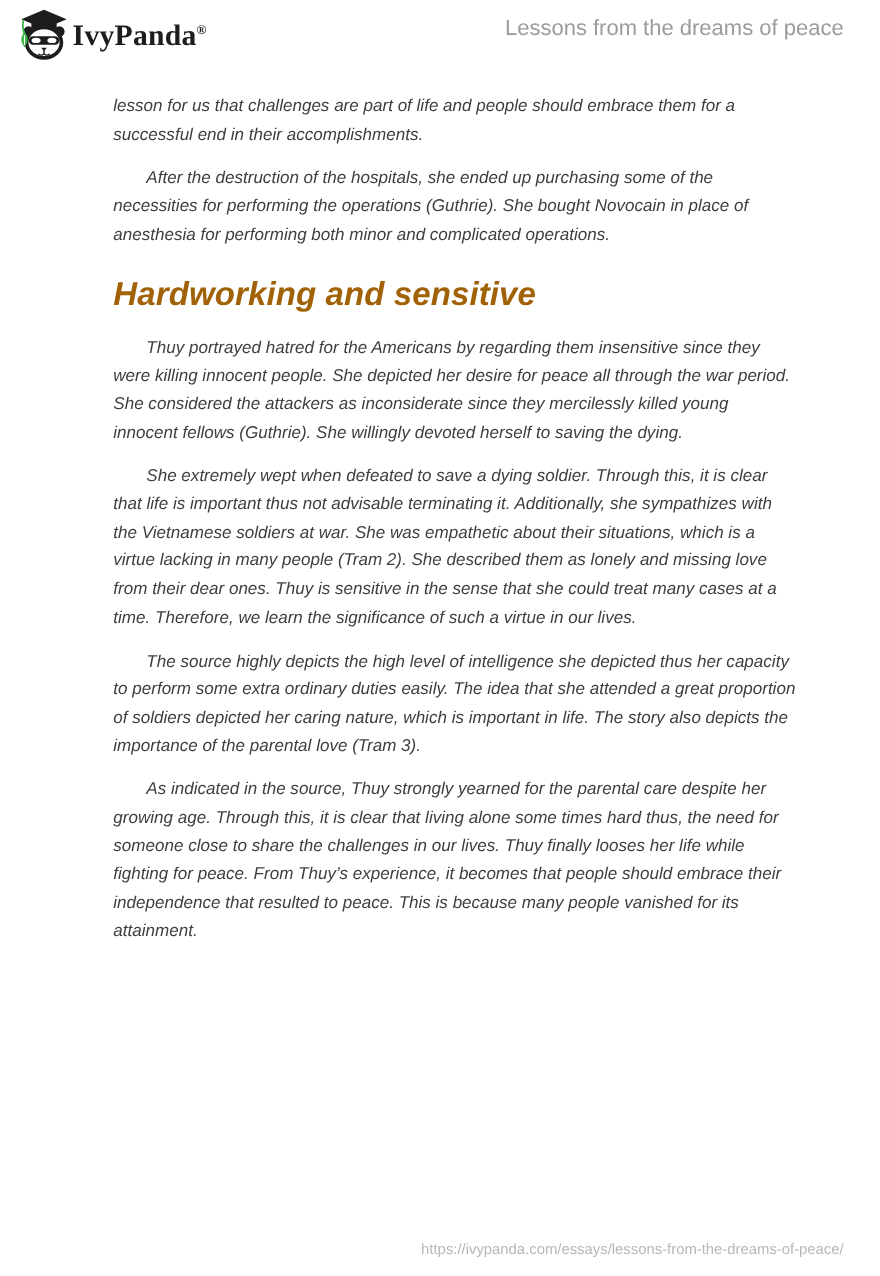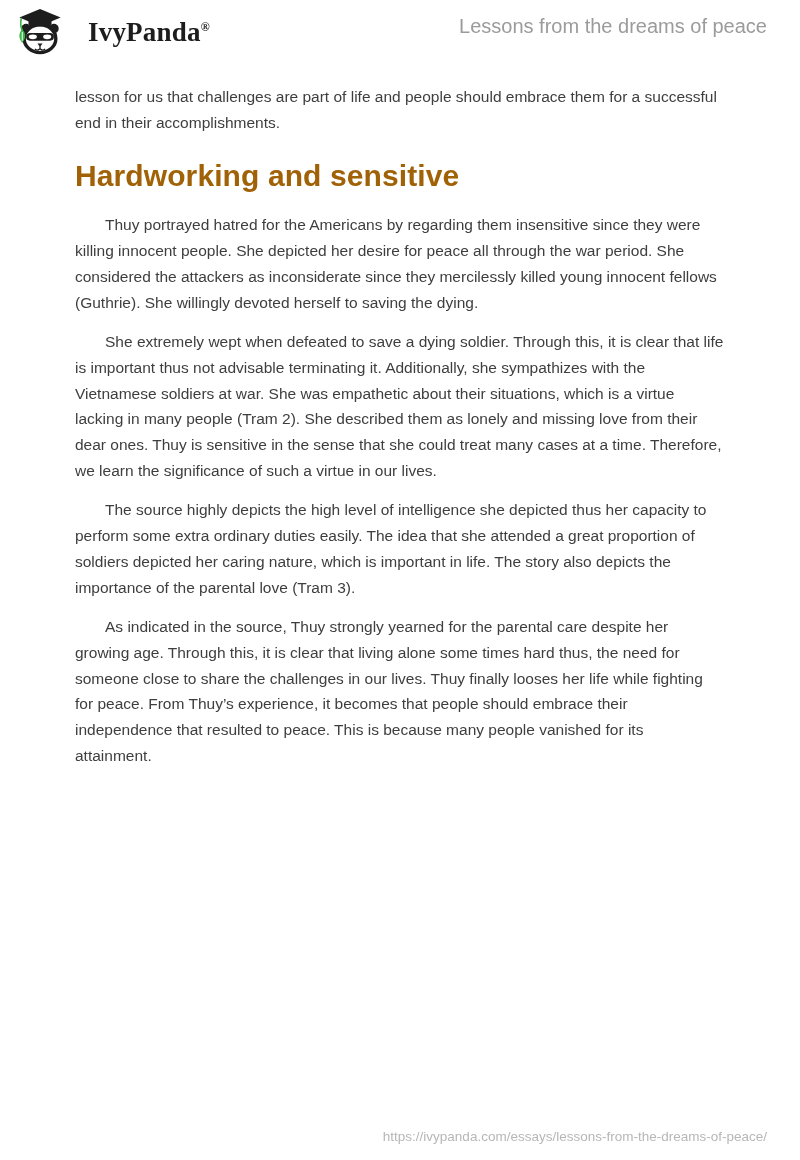--- a/index.html
+++ b/index.html
@@ -19,21 +19,21 @@
   .header {
     display: flex;
     align-items: flex-start;
     justify-content: space-between;
     padding: 8px 33px 0 16px;
     height: 50px;
   }
   .brand {
     display: flex;
     align-items: center;
-    gap: 24px;
+    gap: 2px;
     cursor: pointer;
   }
   .brand .logo-icon svg {
     display: block;
     width: 48px;
     height: 48px;
   }
   .brand-name {
     font-family: "Liberation Serif", serif;
     font-weight: 700;
@@ -48,22 +48,23 @@
     line-height: 0;
   }
   .doc-title {
     font-size: 20px;
     color: #9b9b9b;
     line-height: 20px;
     margin-top: 8px;
   }
   
   .content {
-    padding: 12px 76px 0 75px;
+    padding: 12px 76px 0 103px;
     color: #3e3e3e;
+    font-style: italic;
   }
   .content p {
     margin: 14px 0;
     font-size: 15.5px;
     line-height: 25.7px;
     text-indent: 30px;
     color: #3e3e3e;
   }
   .content p.no-indent {
     text-indent: 0;
@@ -122,20 +123,21 @@
           <path d="M50,80 v5 M50,85 q-5,5 -10,1 M50,85 q5,5 10,1" stroke="#1d1d1d" stroke-width="2.6" fill="none" stroke-linecap="round"></path>
         </svg>
       </span>
       <span class="brand-name"><span>IvyPanda</span><sup>®</sup></span>
     </div>
     <div class="doc-title">Lessons from the dreams of peace</div>
   </header>
 
   <main class="content">
     <p class="no-indent">lesson for us that challenges are part of life and people should embrace them for a successful end in their accomplishments.</p>
+    <p>After the destruction of the hospitals, she ended up purchasing some of the necessities for performing the operations (Guthrie). She bought Novocain in place of anesthesia for performing both minor and complicated operations.</p>
 
     <h2>Hardworking and sensitive</h2>
     <p>Thuy portrayed hatred for the Americans by regarding them insensitive since they were killing innocent people. She depicted her desire for peace all through the war period. She considered the attackers as inconsiderate since they mercilessly killed young innocent fellows (Guthrie). She willingly devoted herself to saving the dying.</p>
     <p>She extremely wept when defeated to save a dying soldier. Through this, it is clear that life is important thus not advisable terminating it. Additionally, she sympathizes with the Vietnamese soldiers at war. She was empathetic about their situations, which is a virtue lacking in many people (Tram 2). She described them as lonely and missing love from their dear ones. Thuy is sensitive in the sense that she could treat many cases at a time. Therefore, we learn the significance of such a virtue in our lives.</p>
 
     <p>The source highly depicts the high level of intelligence she depicted thus her capacity to perform some extra ordinary duties easily. The idea that she attended a great proportion of soldiers depicted her caring nature, which is important in life. The story also depicts the importance of the parental love (Tram 3).</p>
     <p>As indicated in the source, Thuy strongly yearned for the parental care despite her growing age. Through this, it is clear that living alone some times hard thus, the need for someone close to share the challenges in our lives. Thuy finally looses her life while fighting for peace. From Thuy’s experience, it becomes that people should embrace their independence that resulted to peace. This is because many people vanished for its attainment.</p>
 
   </main>
 

